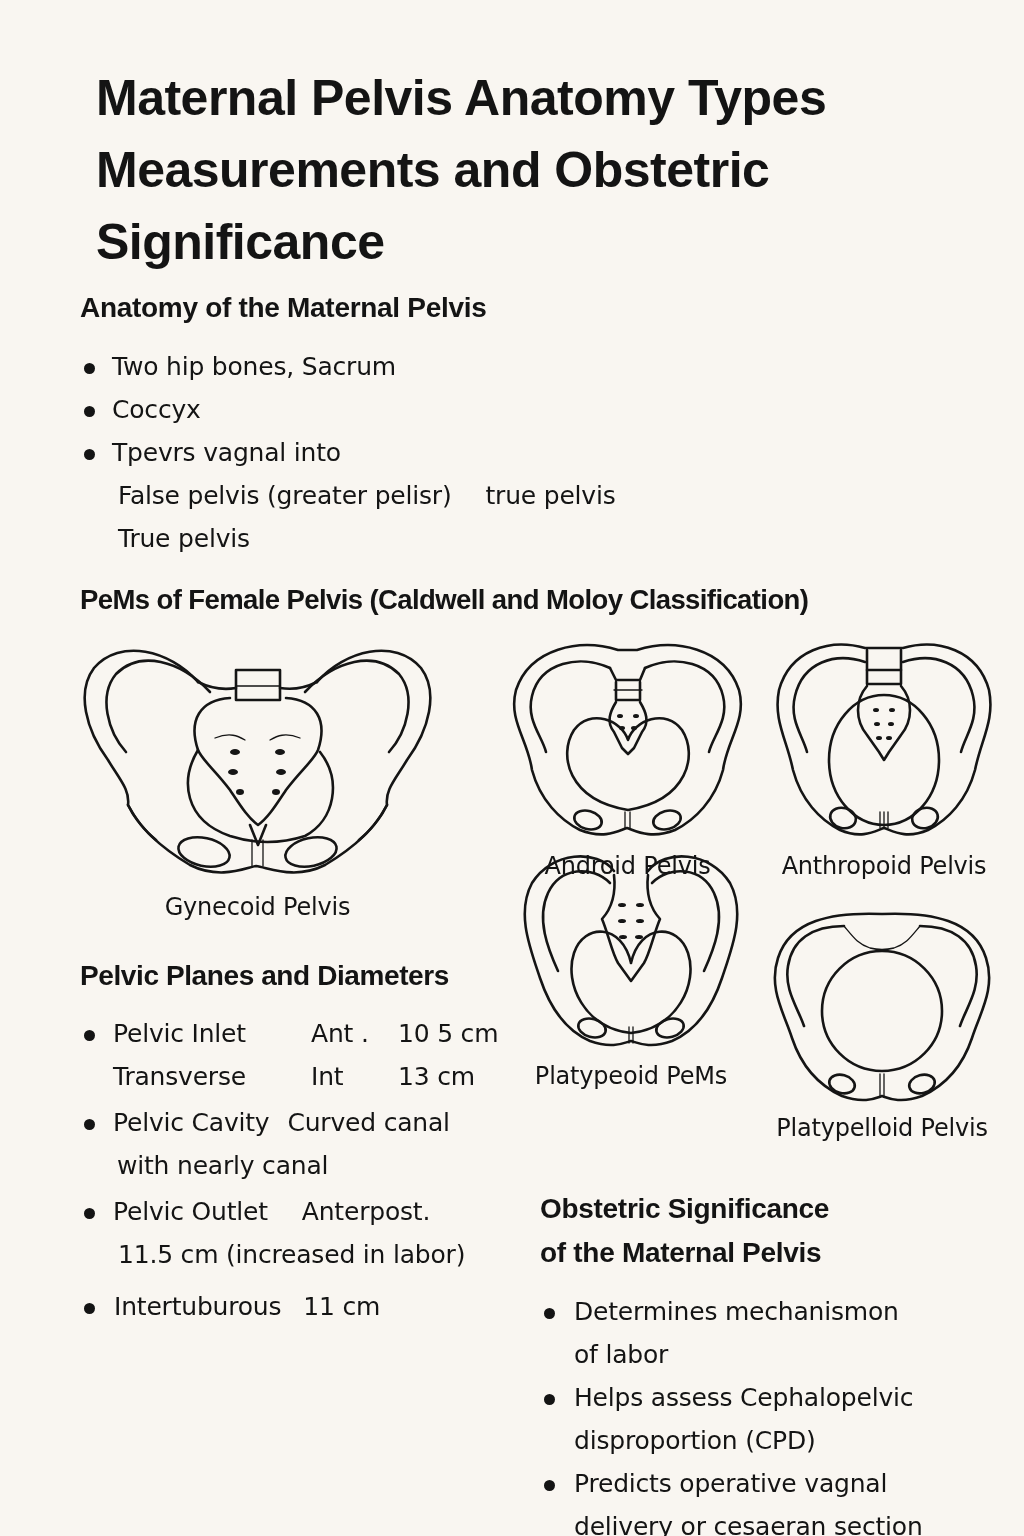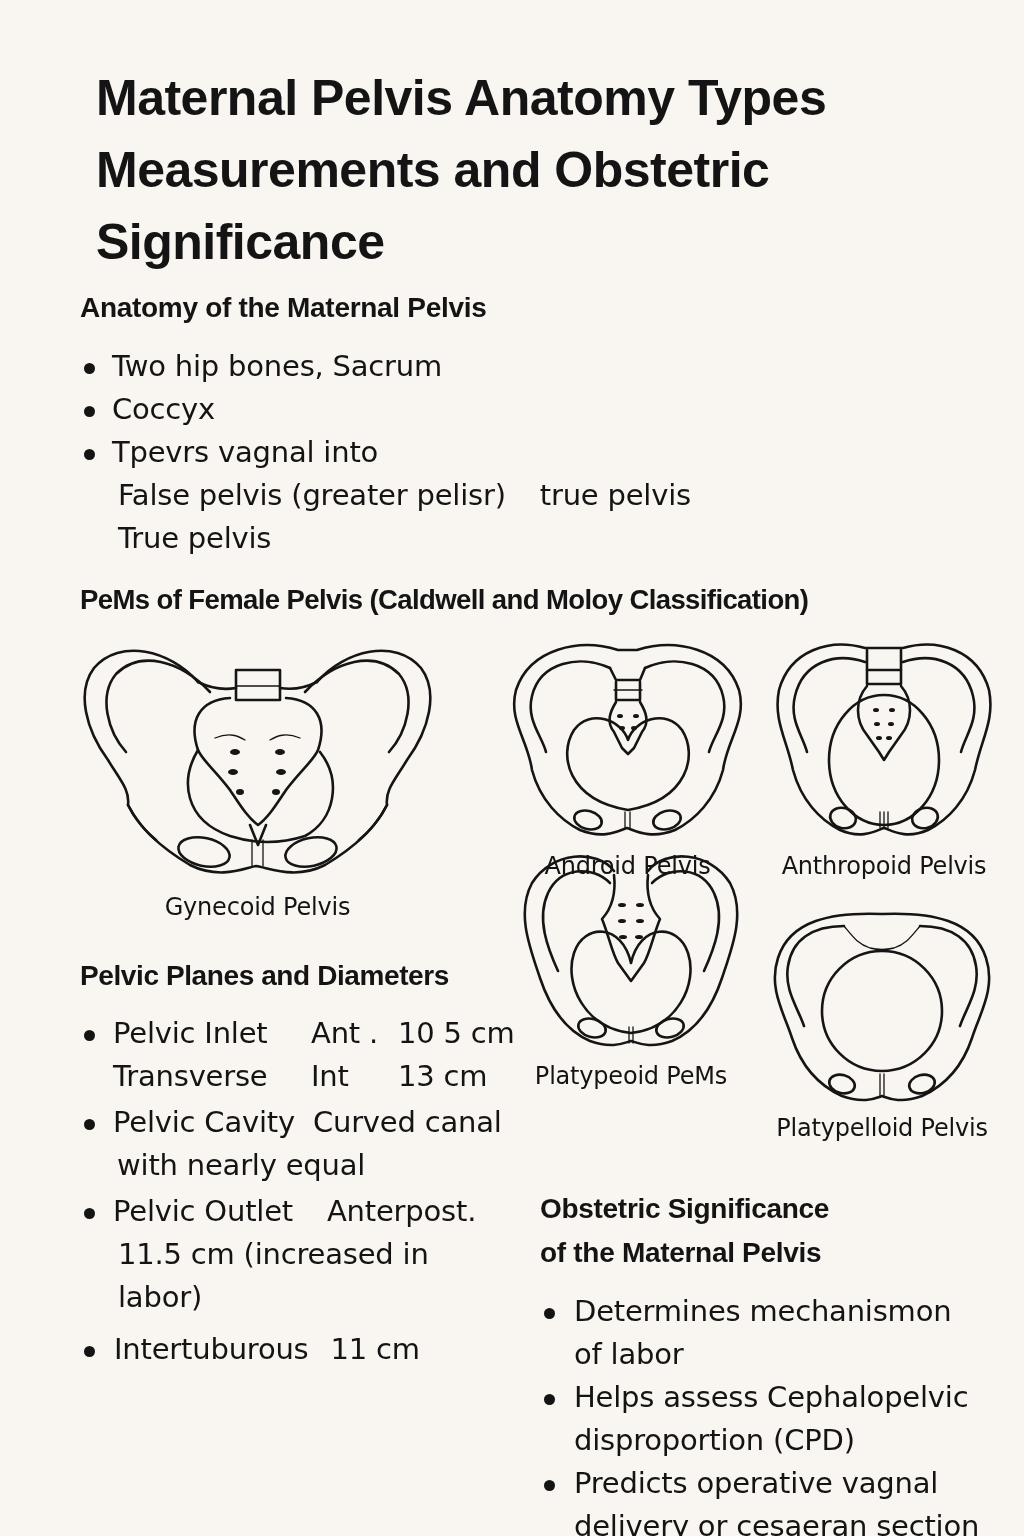--- a/index.html
+++ b/index.html
@@ -35,21 +35,21 @@
       letter-spacing: -0.3px;
     }
     ul.bullets {
       list-style: none;
       margin: 0;
       padding: 0;
     }
     ul.bullets li {
       position: relative;
       padding-left: 32px;
-      font-size: 29px;
+      font-size: 25px;
       line-height: 43px;
       letter-spacing: -0.2px;
     }
     ul.bullets li.bullet::before {
       content: "";
       position: absolute;
       left: 4px;
       top: 18px;
       width: 11px;
       height: 11px;
@@ -228,21 +228,21 @@
     <li class="bullet" style="padding-left:33px;">
       <span style="display:inline-block; width:198px;">Pelvic Inlet</span><span style="display:inline-block; width:87px;">Ant .</span><span>10 5 cm</span>
     </li>
     <li class="cont" style="padding-left:33px;">
       <span style="display:inline-block; width:198px;">Transverse</span><span style="display:inline-block; width:87px;">Int</span><span>13 cm</span>
     </li>
     <li class="bullet" style="padding-left:33px; margin-top:3px;">
       <span>Pelvic Cavity</span><span style="display:inline-block; width:18px;"></span><span>Curved canal</span>
     </li>
     <li class="cont" style="padding-left:37px;">
-      <span>with nearly equal</span>
+      <span>with nearly canal</span>
     </li>
     <li class="bullet" style="padding-left:33px; margin-top:3px;">
       <span>Pelvic Outlet</span><span style="display:inline-block; width:34px;"></span><span>Anterpost.</span>
     </li>
     <li class="cont" style="padding-left:38px;">
       <span>11.5 cm (increased in labor)</span>
     </li>
     <li class="bullet" style="padding-left:34px; margin-top:9px;">
       <span>Intertuburous</span><span style="display:inline-block; width:22px;"></span><span>11 cm</span>
     </li>

